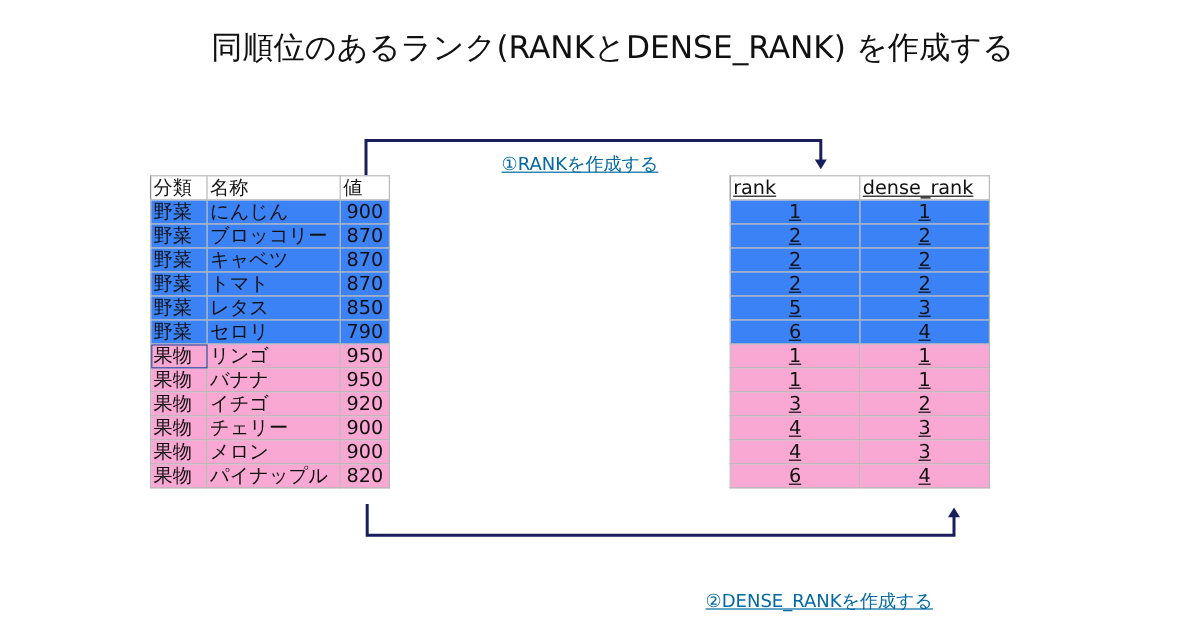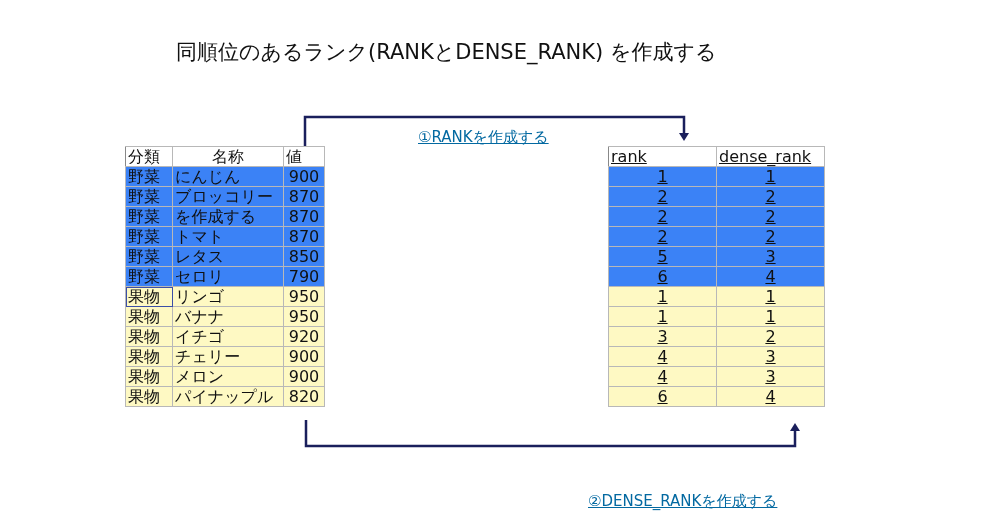--- a/index.html
+++ b/index.html
@@ -1,24 +1,24 @@
 <!DOCTYPE html>
 <html><head>
 <meta charset="utf-8">
 <style>
   html, body { margin: 0; padding: 0; background: #ffffff; }
   body { width: 1000px; height: 523px; position: relative; overflow: hidden;
          font-family: "DejaVu Sans", "Liberation Sans", sans-serif; color: #111; }
-  .title { position: absolute; left: 176px; top: 38px; font-size: 21px; letter-spacing: 0px; white-space: nowrap; }
+  .title { position: absolute; left: 176px; top: 22px; font-size: 26px; letter-spacing: 0px; white-space: nowrap; }
   .label { position: absolute; font-size: 15px; white-space: nowrap; color: #0369a1; text-decoration: underline; }
   table.grid { position: absolute; border-collapse: collapse; font-size: 16px; }
   table.grid td, table.grid th { border: 1px solid #b8b8b8; height: 19px; padding: 0 2px; line-height: 19px; font-weight: normal; }
   table.grid th { text-align: left; background: #ffffff; border-left: 1px solid #888; }
   table.grid tr.veg td { background: #3b82f6; }
-  table.grid tr.fruit td { background: #fef9c3; }
+  table.grid tr.fruit td { background: #f9a8d4; }
   table.grid td.num { text-align: center; }
   td.sel { outline: 1px solid #3b4fa8; outline-offset: -1px; }
   svg.arrows { position: absolute; left: 0; top: 0; }
 </style>
 </head>
 <body>
 
 <div class="title">同順位のあるランク(RANKとDENSE_RANK) を作成する</div>
 
 <svg class="arrows" width="1000" height="523">
@@ -32,38 +32,38 @@
   <polygon points="790,431 800,431 795,423" fill="#1a1f5c"></polygon>
 </svg>
 
 <div class="label" style="left:418px; top:128px;">①RANKを作成する</div>
 <div class="label" style="left:588px; top:492px;">②DENSE_RANKを作成する</div>
 
 <table class="grid" style="left:125px; top:146px;padding-left:40px;">
   <thead>
     <tr>
       <th style="width:42px;">分類</th>
-      <th style="width:106px;text-align:center;">名称</th>
+      <th style="width:106px;">名称</th>
       <th style="width:36px;">値</th>
     </tr>
   </thead>
   <tbody>
     <tr class="veg">
         <td>野菜</td>
         <td>にんじん</td>
         <td class="num">900</td>
       </tr>
     <tr class="veg">
         <td>野菜</td>
         <td>ブロッコリー</td>
         <td class="num">870</td>
       </tr>
     <tr class="veg">
         <td>野菜</td>
-        <td>を作成する</td>
+        <td>キャベツ</td>
         <td class="num">870</td>
       </tr>
     <tr class="veg">
         <td>野菜</td>
         <td>トマト</td>
         <td class="num">870</td>
       </tr>
     <tr class="veg">
         <td>野菜</td>
         <td>レタス</td>

